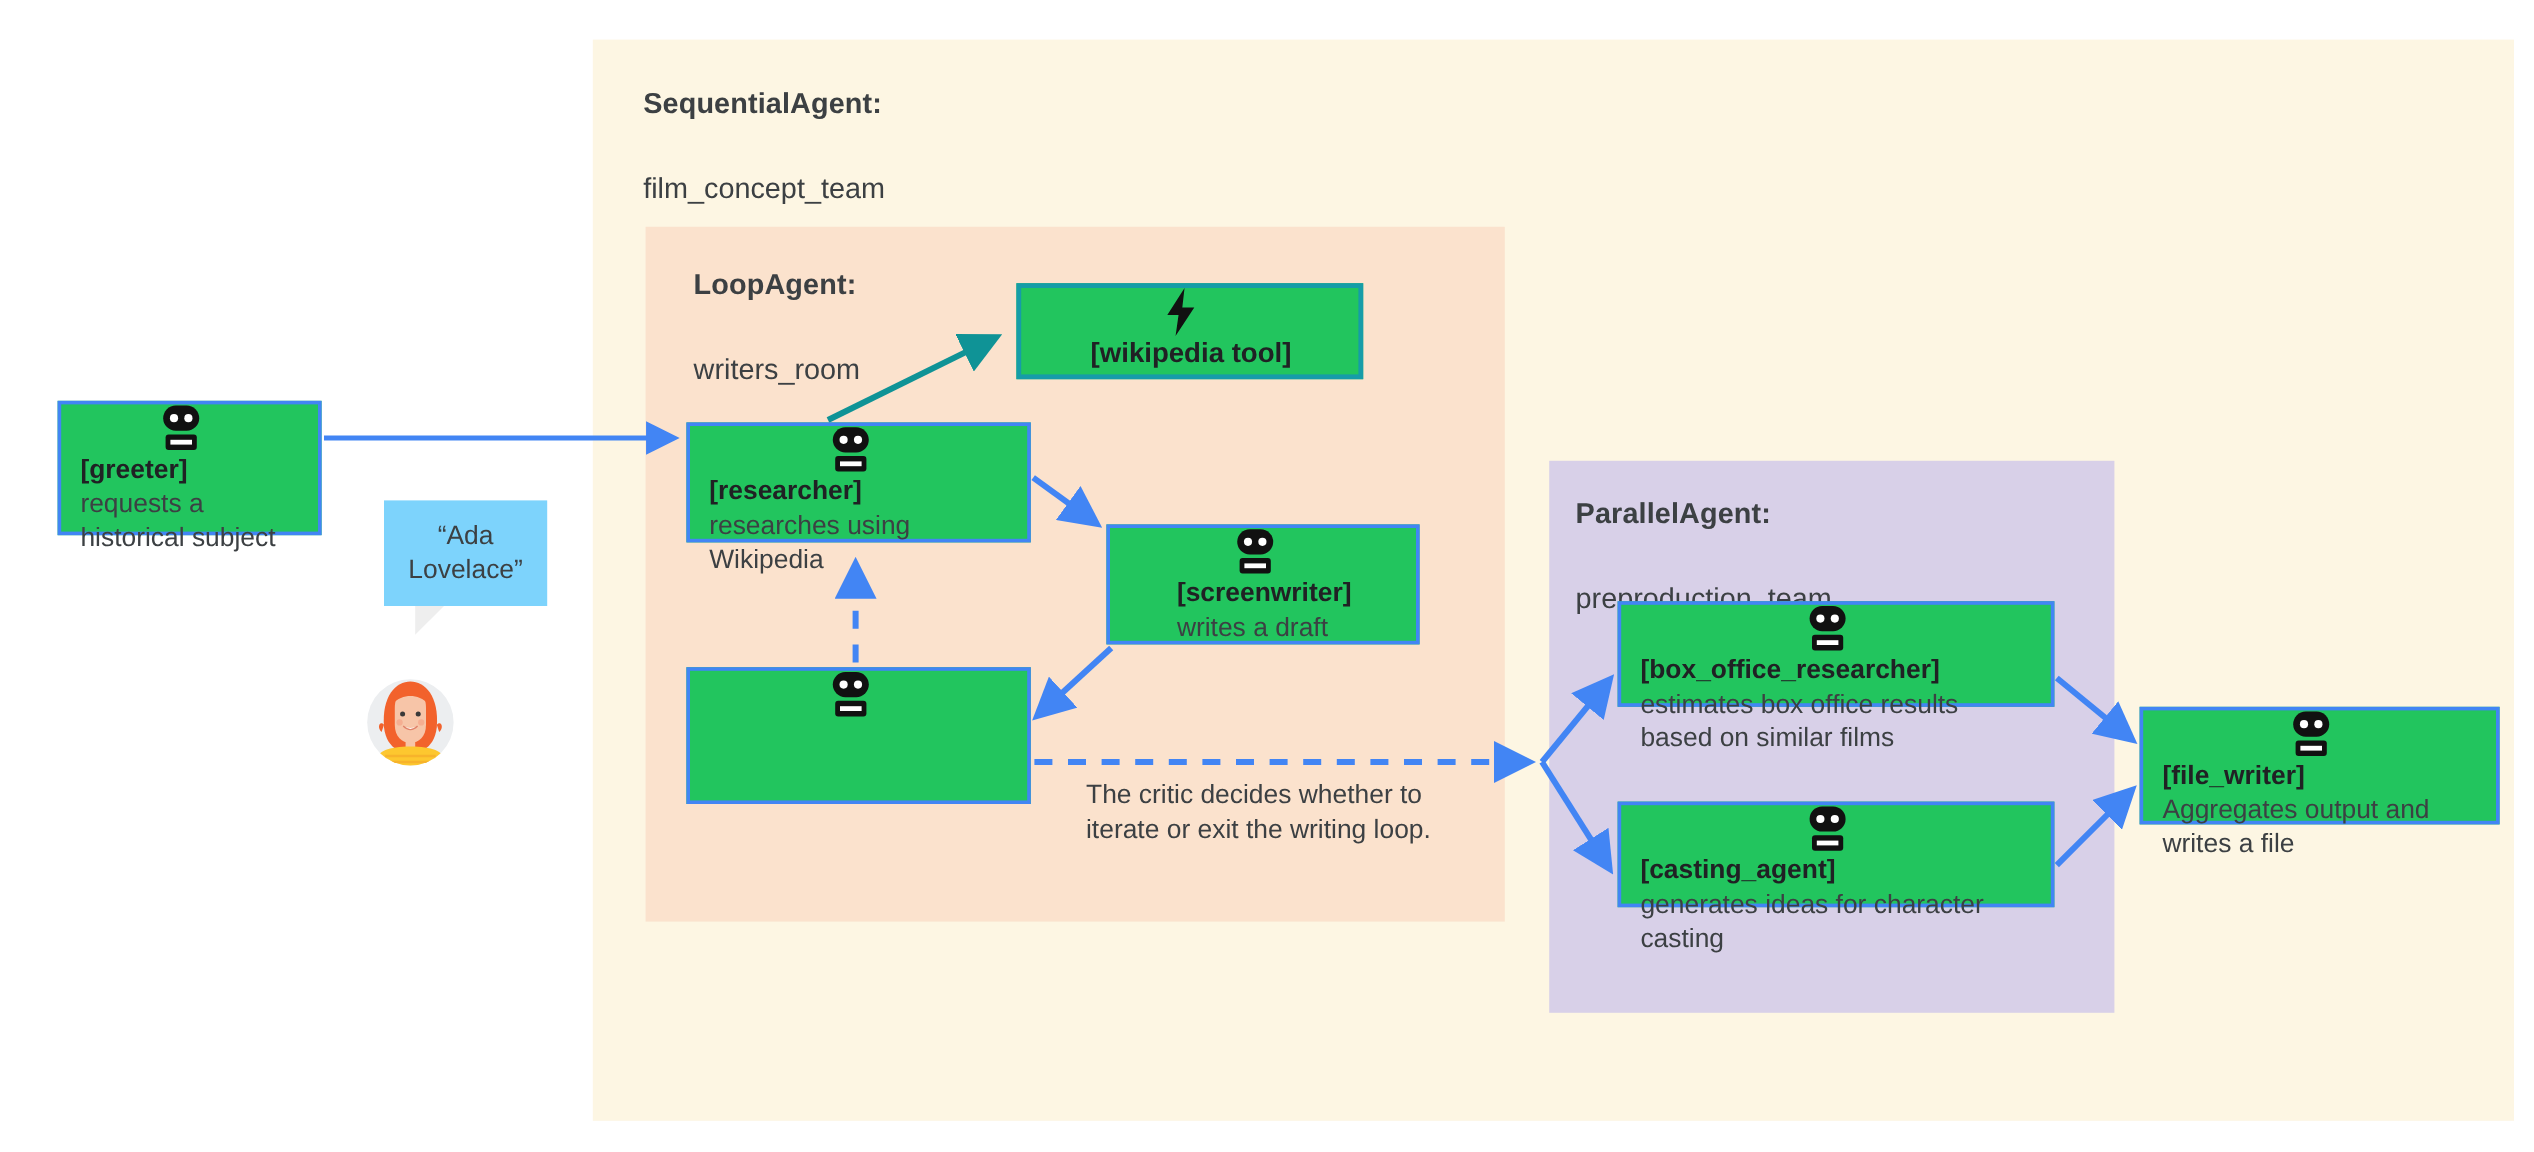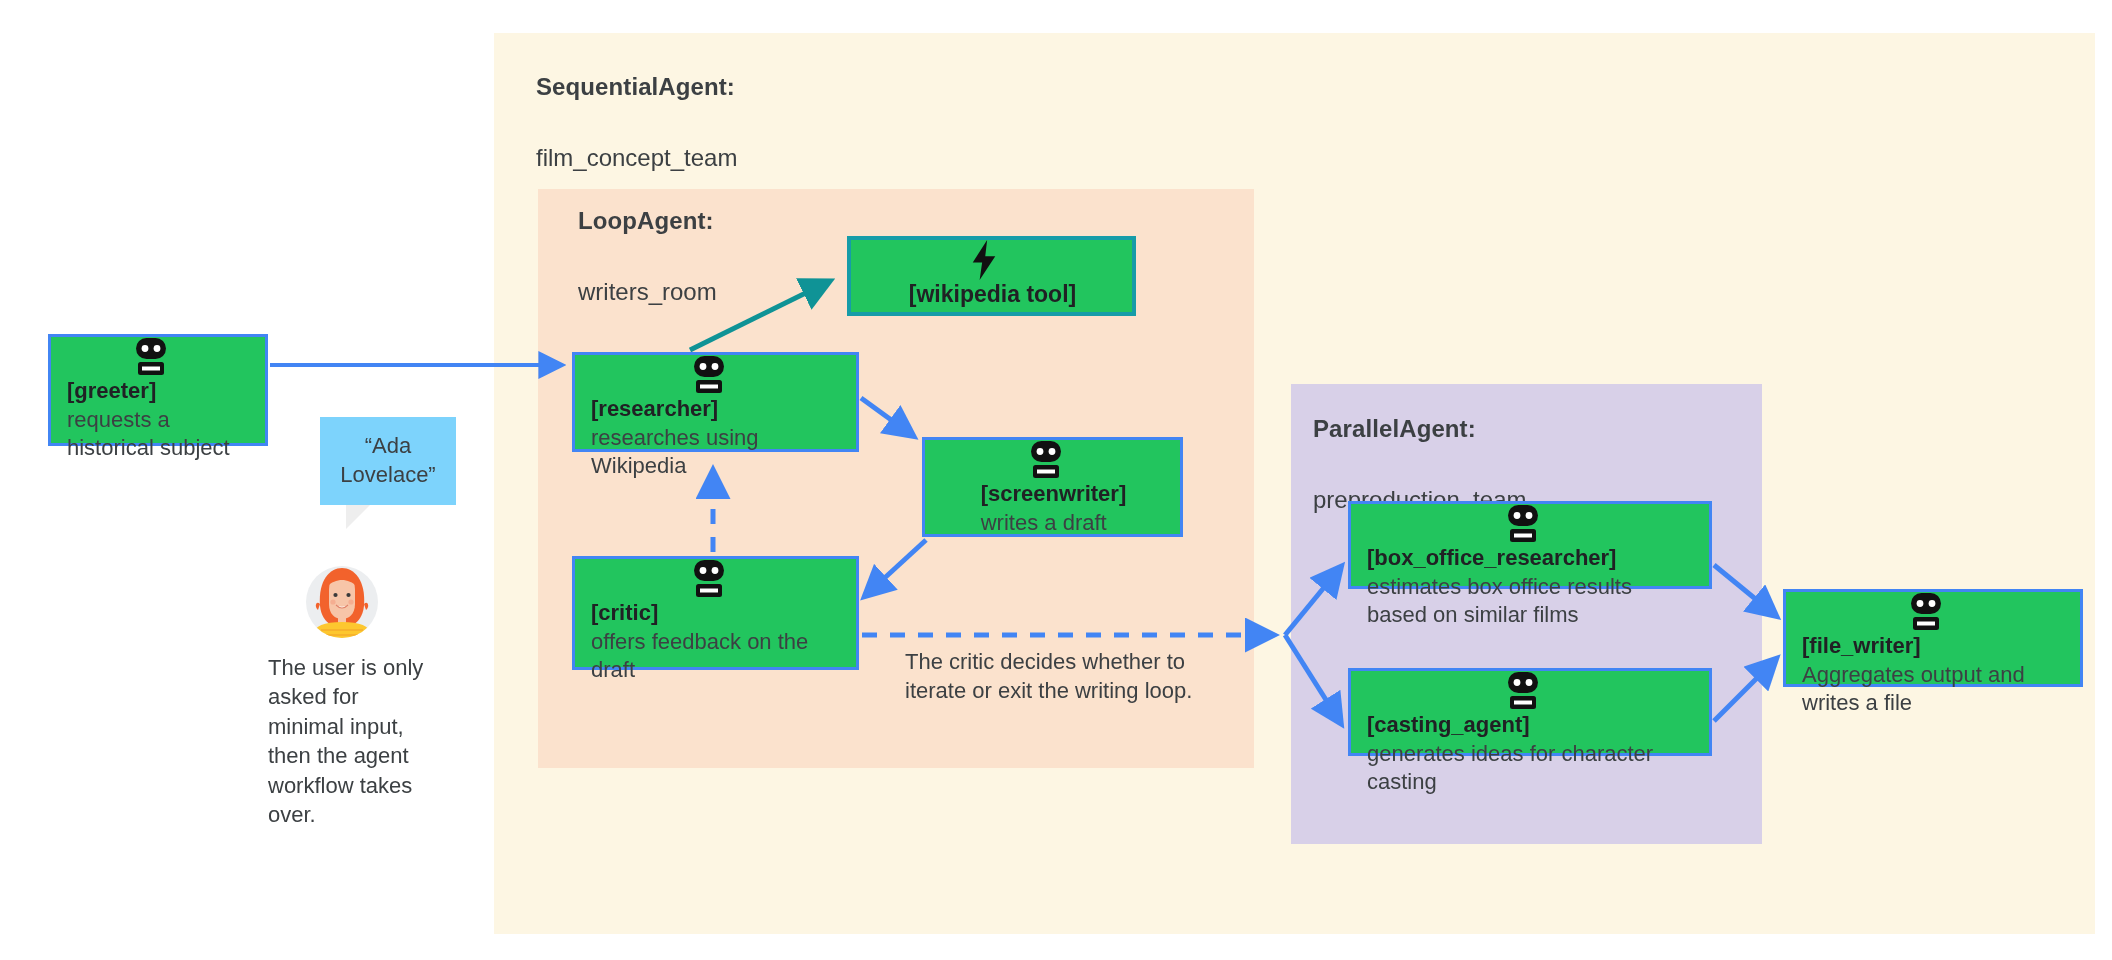--- a/index.html
+++ b/index.html
@@ -13,21 +13,21 @@
   
   .container{position:absolute;}
   #sequential-container{left:494px;top:33px;width:1601px;height:901px;background:#fdf6e3;}
   #loop-container{left:538px;top:189px;width:716px;height:579px;background:#fbe2cd;}
   #parallel-container{left:1291px;top:384px;width:471px;height:460px;background:#d8d0e8;}
 
   .container-label{position:absolute;color:#3c4043;line-height:1.28;}
   .container-label .ttl{font-weight:bold;font-size:24px;display:block;letter-spacing:.1px;}
   .container-label .sub{font-weight:normal;font-size:24px;display:block;margin-top:40px;}
   #sequential-label{left:536px;top:72px;}
-  #loop-label{left:578px;top:206px;}
+  #loop-label{left:578px;top:223px;}
   #parallel-label{left:1313px;top:414px;}
 
   
   .node{
     position:absolute;background:#22c55e;border:3px solid #4285f4;
     box-sizing:border-box;display:flex;align-items:center;
     padding:0 14px 0 16px;
     flex-direction:column;
   }
   .node.tool{border-color:#169ca8;border-width:4px;}
@@ -200,24 +200,20 @@
   </div>
 
   <div class="node" id="node-critic">
     <svg class="robot" viewBox="0 0 36 40">
       <rect x="3" y="1" width="30" height="21" rx="10.5" fill="#111"></rect>
       <circle cx="12" cy="11.5" r="3.4" fill="#fff"></circle>
         <circle cx="24" cy="11.5" r="3.4" fill="#fff"></circle>
       <rect x="5" y="25" width="26" height="13" rx="2.5" fill="#111"></rect>
       <rect x="9" y="29.5" width="18" height="4" fill="#fff"></rect>
     </svg>
-    <div class="txt">
-      <b>[critic]</b>
-      <span>offers feedback on the draft</span>
-    </div>
   </div>
 
   <div class="node" id="node-box-office">
     <svg class="robot" viewBox="0 0 36 40">
       <rect x="3" y="1" width="30" height="21" rx="10.5" fill="#111"></rect>
       <circle cx="12" cy="11.5" r="3.4" fill="#fff"></circle>
         <circle cx="24" cy="11.5" r="3.4" fill="#fff"></circle>
       <rect x="5" y="25" width="26" height="13" rx="2.5" fill="#111"></rect>
       <rect x="9" y="29.5" width="18" height="4" fill="#fff"></rect>
     </svg>
@@ -276,16 +272,15 @@
       <path d="M36 45 Q42 51 48 45 Q42 48.5 36 45 Z" fill="#ffffff"></path>
       <path d="M36 45 Q42 51 48 45" fill="none" stroke="#e0836a" stroke-width="1.1"></path>
       <path d="M38 58 L46 58 L46 63 L38 63 Z" fill="#f7c5a8"></path>
       <path d="M14 84 L14 74 C14 66 24 62 42 62 C60 62 70 66 70 74 L70 84 Z" fill="#fdc72f"></path>
       <path d="M21 70 L63 70 M19 75 L65 75 M19 80 L65 80" stroke="#f7b32b" stroke-width="2"></path>
       <path d="M20 44 C16 40 14 47 18 50 Z" fill="#f2622c"></path>
       <path d="M64 44 C68 40 70 47 66 50 Z" fill="#f2622c"></path>
     </g>
   </svg>
 
-  <div class="caption" id="caption-user">The user is only asked for minimal input, then the agent workflow takes over.</div>
   <div class="caption" id="caption-loop">The critic decides whether to iterate or exit the writing loop.</div>
 
 </div>
 
 </body></html>

